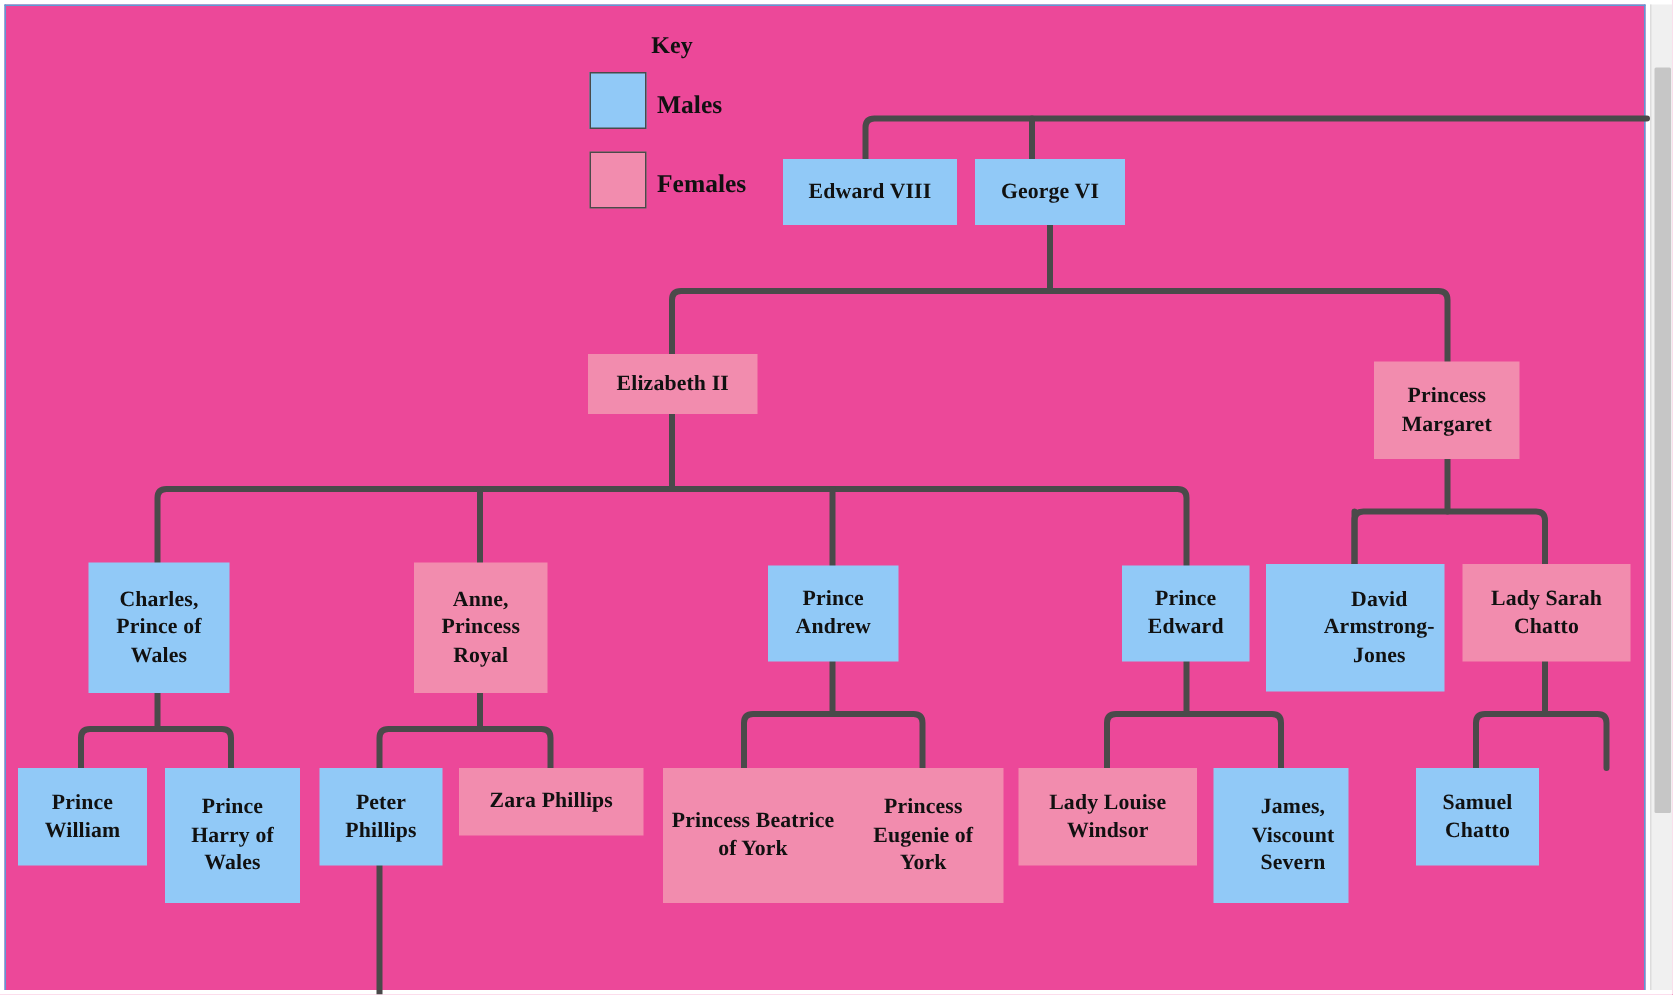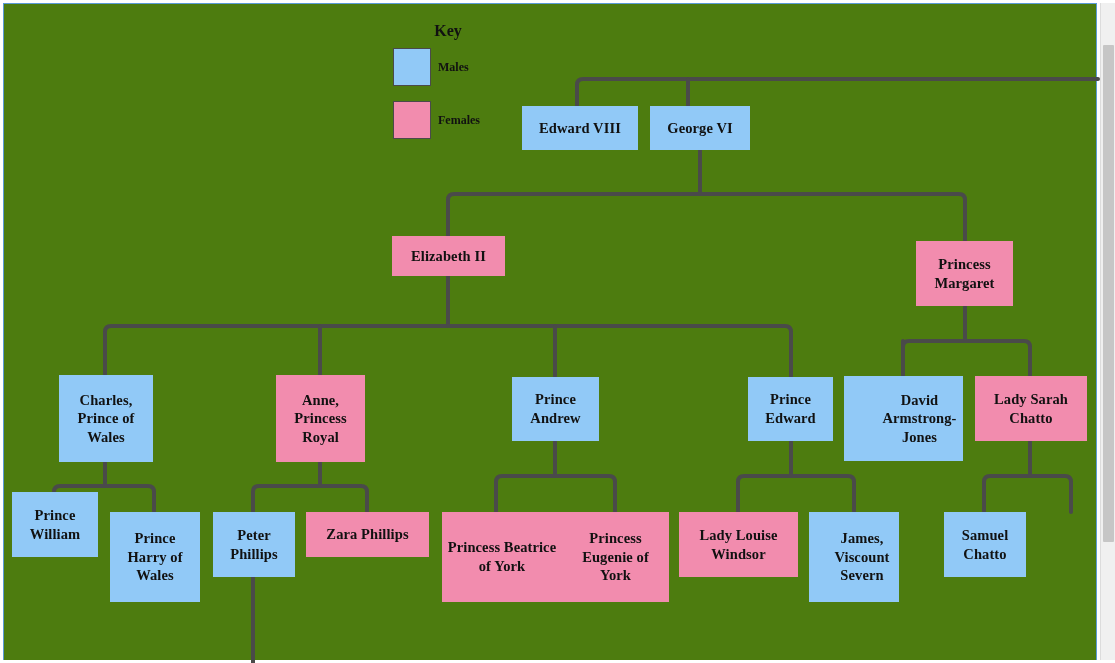--- a/index.html
+++ b/index.html
@@ -17,21 +17,21 @@
   }
   
   #canvas {
     position: absolute;
     left: 3px;
     top: 3px;
     width: 1094px;
     height: 657px;
     border: 1px solid #5b9bd5;
     border-bottom: none;
-    background: #4d7c0f;
+    background: #ec4899;
     overflow: visible;
   }
   
   #vscroll {
     position: absolute;
     right: 0px;
     top: 3px;
     width: 15px;
     height: 657px;
     background: #f0f0f0;
@@ -81,21 +81,21 @@
     color: #111;
   }
   .key-swatch {
     position: absolute;
     width: 38px; height: 38px;
     border: 1.6px solid #4a4a4a;
   }
   .key-label {
     position: absolute;
     font-weight: bold;
-    font-size: 12px;
+    font-size: 17px;
     color: #111;
   }
 </style>
 </head>
 <body>
 
 <div id="app">
 
   <div id="canvas">
 
@@ -158,21 +158,21 @@
     <div class="node female" style="left:272px; top:371px; width:89px; height:87px;">Anne, Princess Royal</div>
 
     <div class="node male" style="left:508px; top:373px; width:87px; height:64px;">Prince Andrew</div>
 
     <div class="node male" style="left:744px; top:373px; width:85px; height:64px;text-align:center;">Prince Edward</div>
 
     <div class="node male" style="left:840px; top:372px; width:119px; height:85px;padding-left:36px;">David Armstrong-Jones</div>
 
     <div class="node female" style="left:971px; top:372px; width:112px; height:65px;">Lady Sarah Chatto</div>
 
-    <div class="node male" style="left:8px; top:488px; width:86px; height:65px;">Prince William</div>
+    <div class="node male" style="left:8px; top:508px; width:86px; height:65px;">Prince William</div>
 
     <div class="node male" style="left:106px; top:508px; width:90px; height:90px;">Prince Harry of Wales</div>
 
     <div class="node female" style="left:302px; top:508px; width:123px; height:45px;">Zara Phillips</div>
 
     <div class="node male" style="left:209px; top:508px; width:82px; height:65px;">Peter Phillips</div>
 
     <div class="node female" style="left:438px; top:508px; width:120px; height:90px;">Princess Beatrice of York</div>
 
     <div class="node female" style="left:558px; top:508px; width:107px; height:90px;">Princess Eugenie of York</div>

